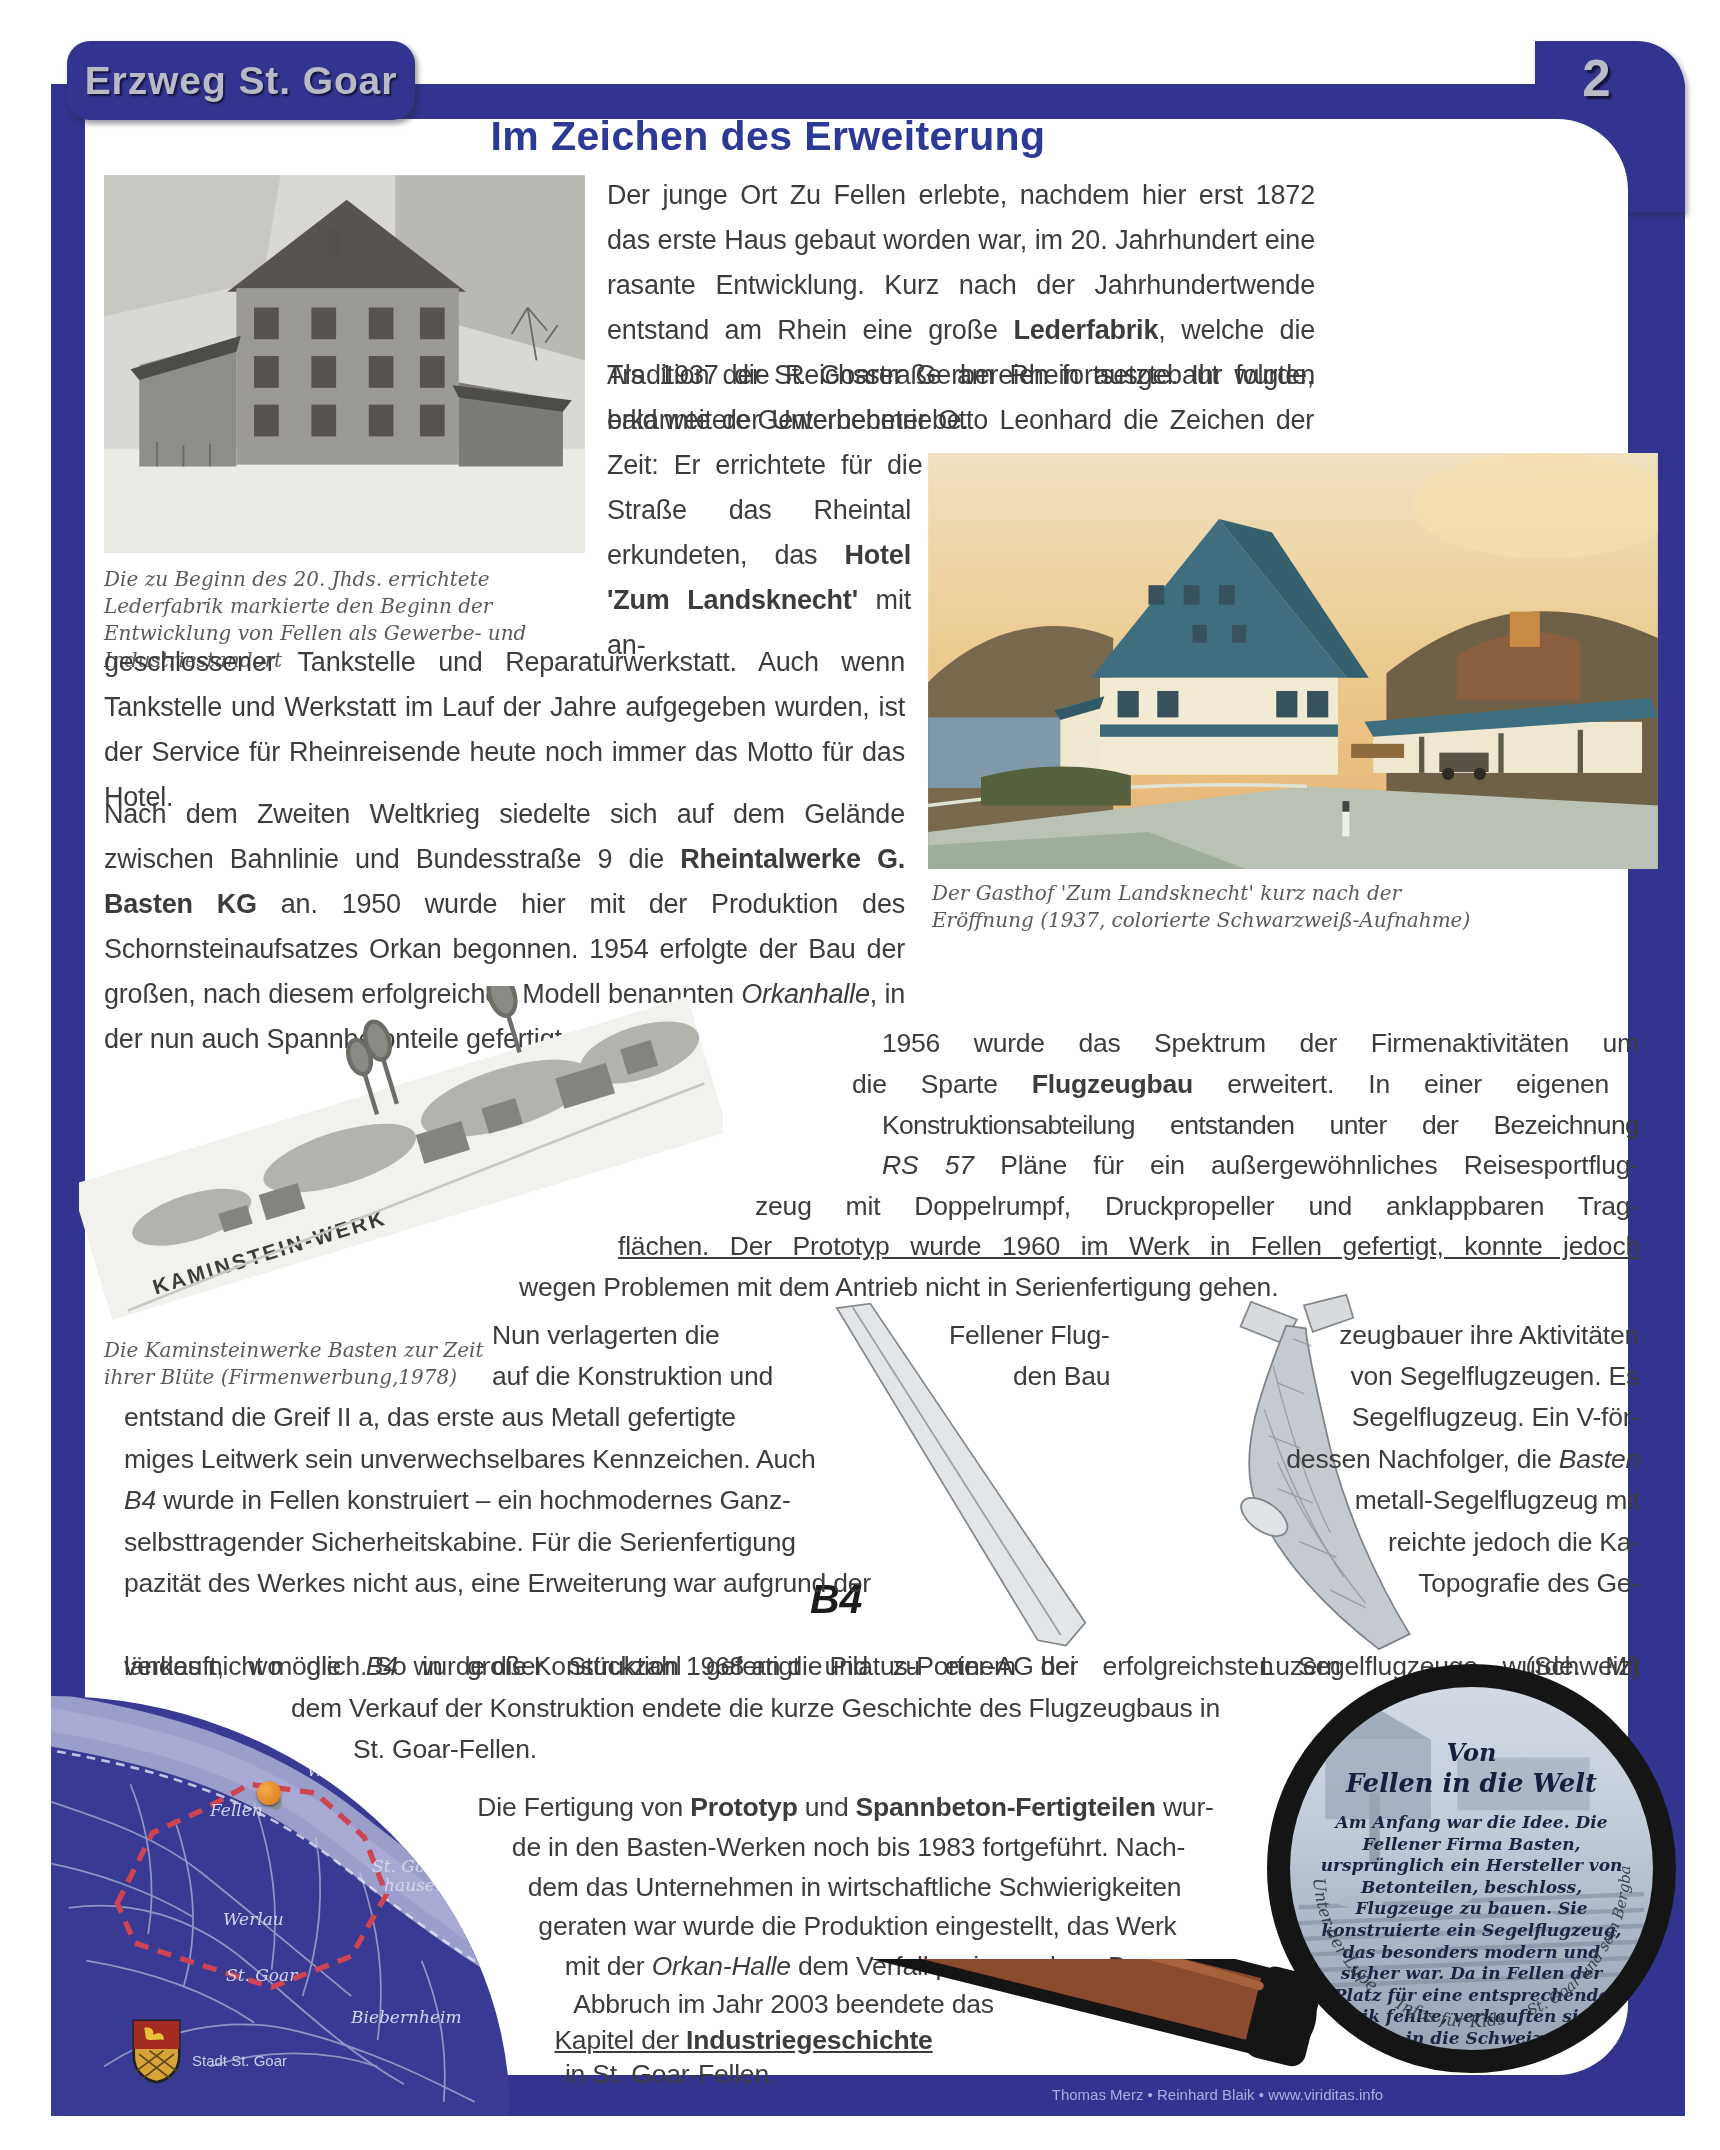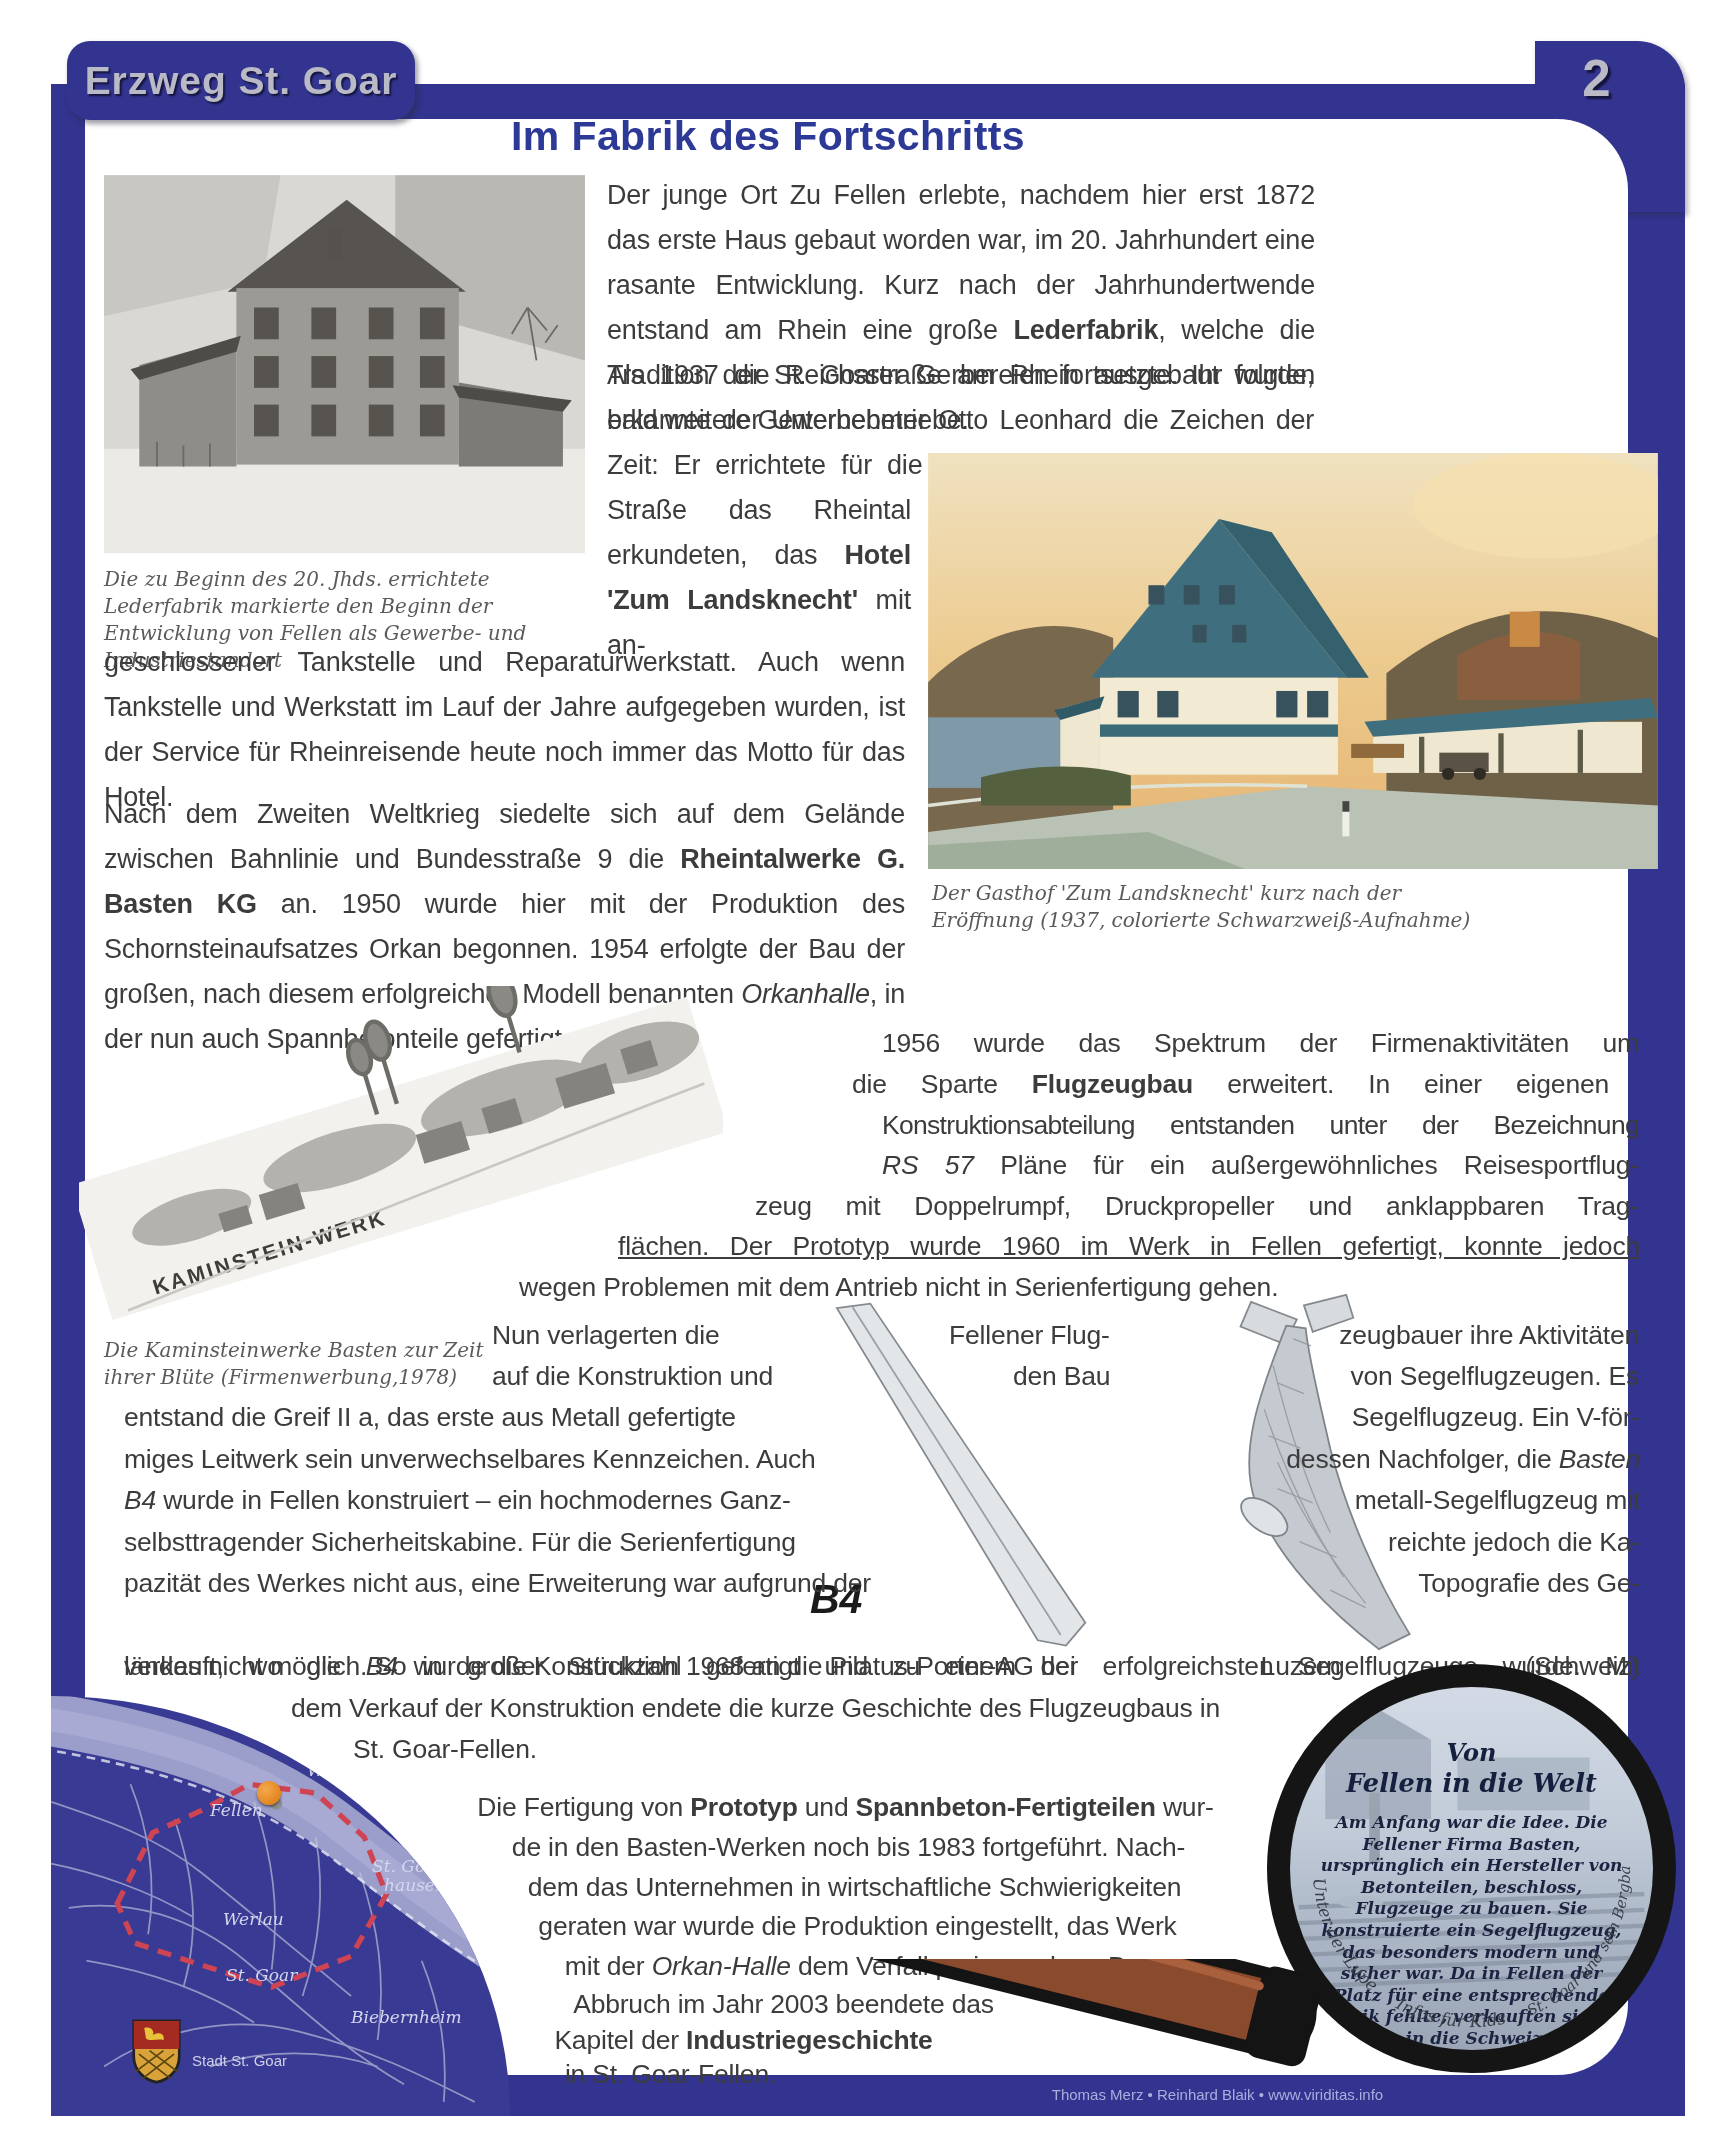--- a/index.html
+++ b/index.html
@@ -48,21 +48,21 @@
   <div class="bar" style="left:1535px;top:41px;width:150px;height:171px;border-radius:0 48px 0 0;box-shadow:2.6px 3.5px 5.3px rgba(40,40,60,.35);"></div>
   <div class="abs" style="left:1412px;top:119px;width:216px;height:115px;background:#ffffff;border-top-right-radius:71px;"></div>
   <div class="bar" style="left:1535px;top:1944px;width:150px;height:171px;border-radius:0 0 48px 0;"></div>
   <div class="abs" style="left:1412px;top:1923px;width:216px;height:152px;background:#ffffff;border-bottom-right-radius:71px;"></div>
 
   <div id="tab">
     <span>Erzweg St. Goar</span>
   </div>
   <div id="pagenum">2</div>
 
-  <div id="maincaption-title">Im Fabrik des Fortschritts</div>
+  <div id="maincaption-title">Im Zeichen des Erweiterung</div>
 
   <div class="abs" style="left:104px;top:175px;width:481px;height:378px;">
     <svg width="481" height="378" viewBox="0 0 545 428">
       <rect width="545" height="428" fill="#d9d8d4"></rect>
       <polygon points="330,0 545,0 545,210 330,150" fill="#b9b8b3"></polygon>
       <polygon points="0,0 200,0 180,120 0,160" fill="#c8c7c2"></polygon>
       <rect x="0" y="310" width="545" height="118" fill="#eceae5"></rect>
       <polygon points="140,132 275,28 410,132" fill="#57544f"></polygon>
       <rect x="150" y="128" width="252" height="200" fill="#9c9a94"></rect>
       <g fill="#57544f">
@@ -270,21 +270,21 @@
   <div class="line ctr" style="left:316px;top:1787px;width:1059px;z-index:7;">
     <span>Die Fertigung von </span><b>Prototyp</b><span> und </span><b>Spannbeton-Fertigteilen</b><span> wur-</span>
   </div>
   <div class="line ctr" style="left:319px;top:1827px;width:1059px;z-index:7;">de in den Basten-Werken noch bis 1983 fortgeführt. Nach-</div>
   <div class="line ctr" style="left:325px;top:1867px;width:1059px;z-index:7;">dem das Unternehmen in wirtschaftliche Schwierigkeiten</div>
   <div class="line ctr" style="left:328px;top:1906px;width:1059px;z-index:7;">geraten war wurde die Produktion eingestellt, das Werk</div>
   <div class="line ctr" style="left:328px;top:1946px;width:1059px;z-index:7;">
     <span>mit der </span><span class="it">Orkan-Halle</span><span> dem Verfall preisgegeben. Der</span>
   </div>
   <div class="line ctr" style="left:254px;top:1984px;width:1059px;z-index:7;">Abbruch im Jahr 2003 beendete das</div>
-  <div class="line ctr" style="left:214px;top:2020px;width:1059px;z-index:7;">
+  <div class="line ctr" style="left:214px;top:2020px;width:1059px;z-index:7;text-decoration:underline;">
     <span>Kapitel der </span><b>Industriegeschichte</b>
   </div>
   <div class="line ctr" style="left:141px;top:2054px;width:1059px;z-index:7;">in St. Goar-Fellen.</div>
 
   <div id="mapwrap">
     <svg width="459" height="420" viewBox="0 0 520 476" style="position:absolute;left:0;top:0;">
       <path d="M-10,25 C110,45 230,75 330,155 C400,210 470,265 540,305" stroke="#9b9ecb" stroke-width="60" fill="none"></path>
       <path d="M-10,25 C110,45 230,75 330,155 C400,210 470,265 540,305" stroke="#b0b3d8" stroke-width="26" fill="none" opacity="0.6"></path>
       <g stroke="#c3c5de" stroke-width="2" fill="none" opacity="0.65">
         <path d="M0,120 C60,140 120,160 170,200 S280,290 340,340"></path>

